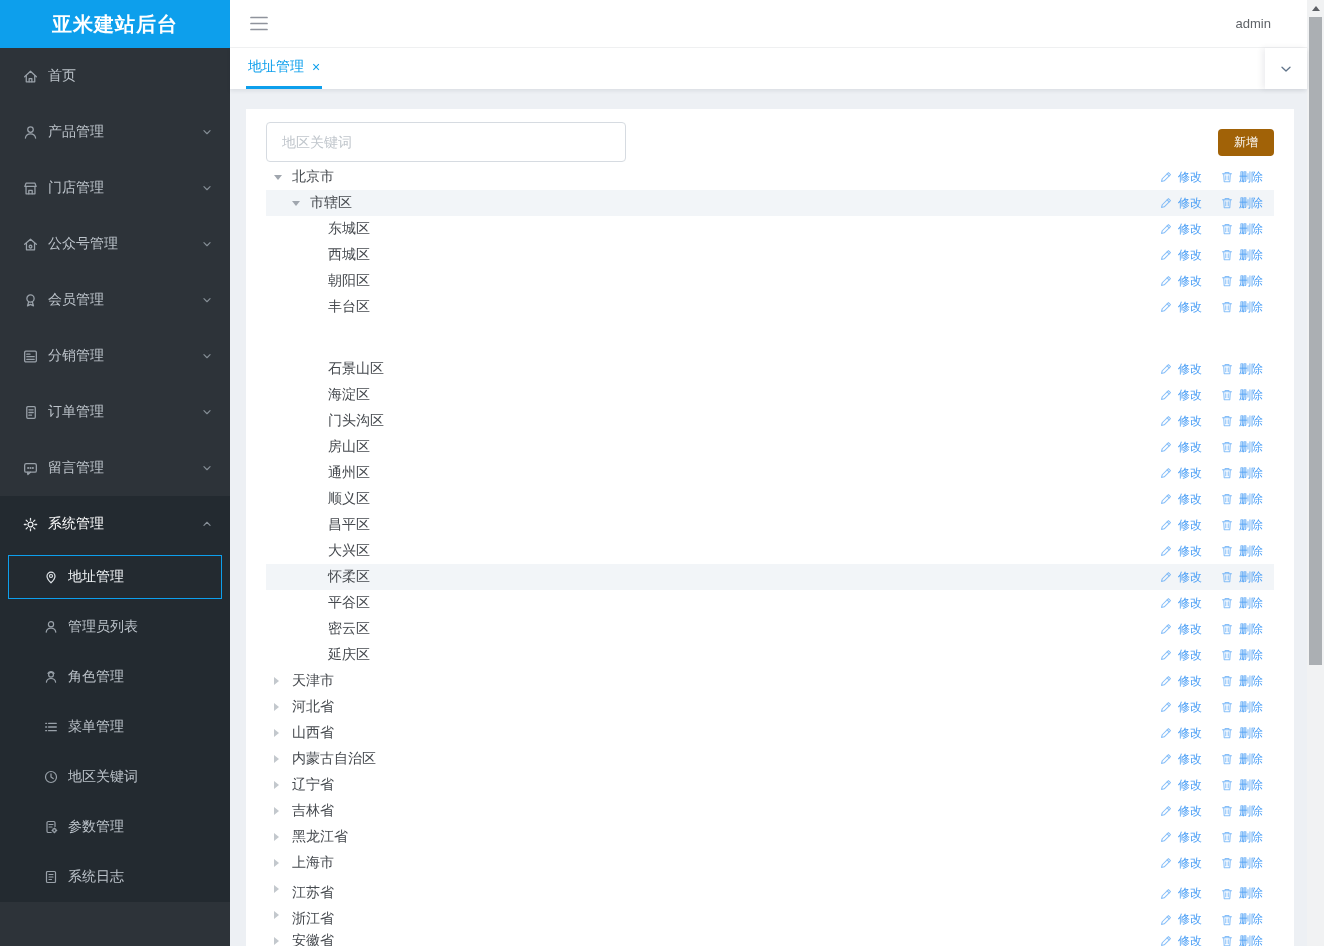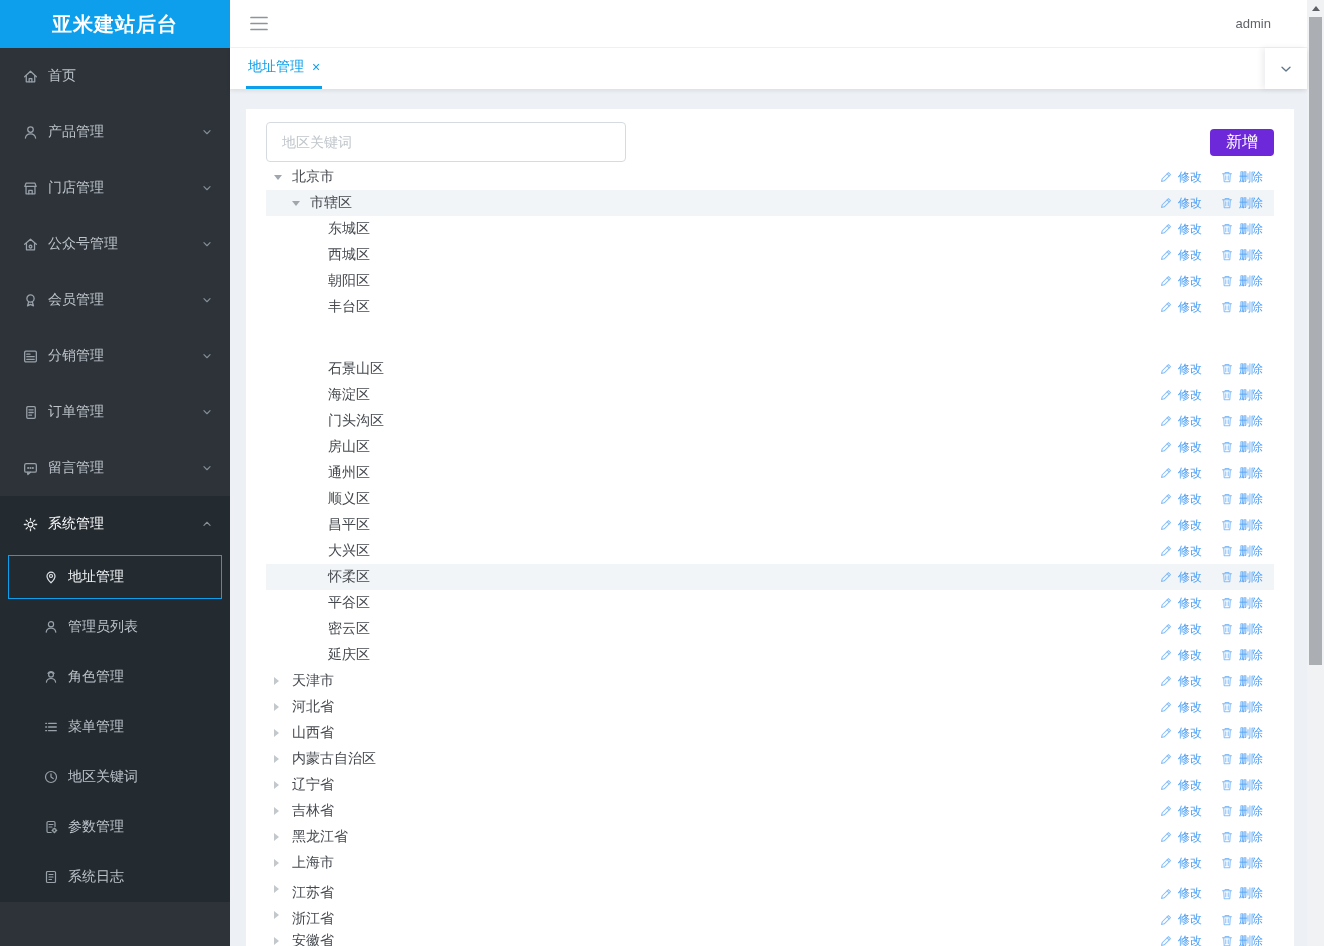--- a/index.html
+++ b/index.html
@@ -78,22 +78,22 @@
   .card { background: #fff; height: 100%; padding: 13px 20px 0; overflow: hidden; }
 
   .toolbar { display: flex; justify-content: space-between; align-items: center; height: 40px; margin-bottom: 2px; }
   .search-input {
     width: 360px; height: 40px; border: 1px solid #d6dbe1; border-radius: 4px;
     padding: 0 15px; font-size: 14px; color: #5f6368; outline: none;
     font-family: inherit;
   }
   .search-input::placeholder { color: #c0c6cc; }
   .add-btn {
-    background: #6d28d9; color: #fff; border: none; border-radius: 4px;
-    height: 27px; padding: 0 16px; font-size: 16px; cursor: pointer;
+    background: #a16207; color: #fff; border: none; border-radius: 4px;
+    height: 27px; padding: 0 16px; font-size: 12px; cursor: pointer;
     font-family: inherit;
   }
 
   
   .tree { }
   .tree-row {
     height: 26px; display: flex; align-items: center;
     padding-right: 11px; font-size: 14px; color: #45494e; cursor: pointer;
   }
   .tree-row.highlighted { background: #f2f5f8; }

